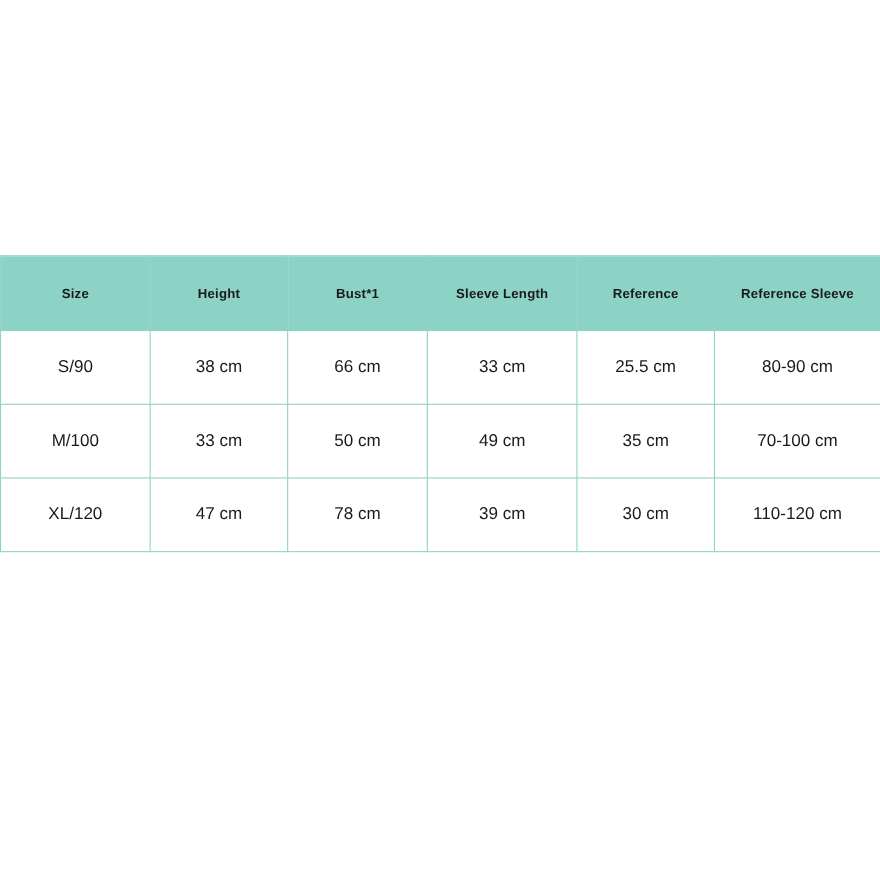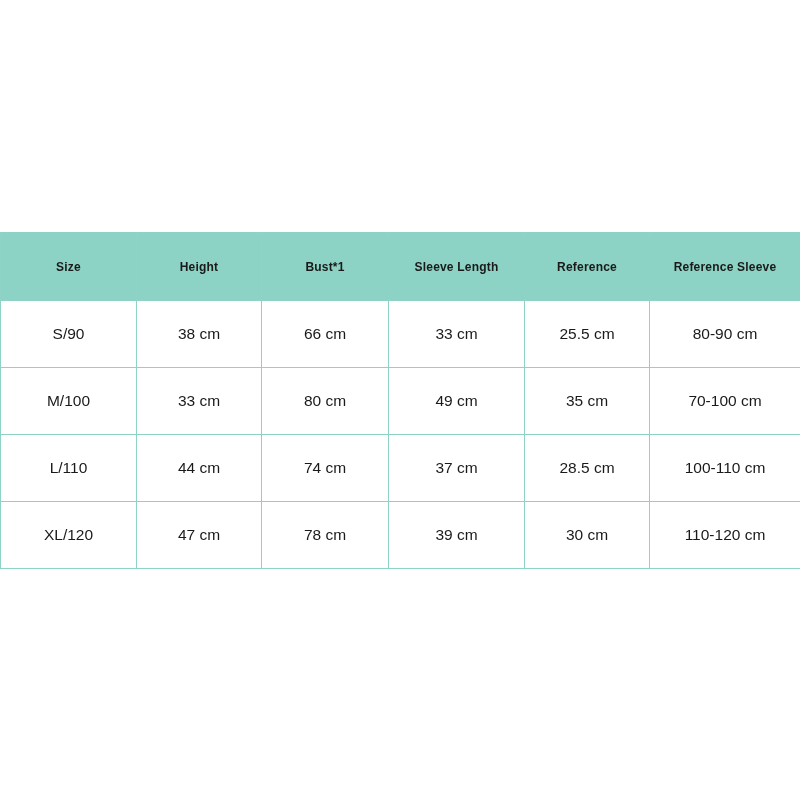--- a/index.html
+++ b/index.html
@@ -89,32 +89,24 @@
           <td>S/90</td>
           <td>38 cm</td>
           <td>66 cm</td>
           <td>33 cm</td>
           <td>25.5 cm</td>
           <td>80-90 cm</td>
         </tr>
         <tr>
           <td>M/100</td>
           <td>33 cm</td>
-          <td>80 cm</td>
+          <td>50 cm</td>
           <td>49 cm</td>
           <td>35 cm</td>
           <td>70-100 cm</td>
-        </tr>
-        <tr>
-          <td>L/110</td>
-          <td>44 cm</td>
-          <td>74 cm</td>
-          <td>37 cm</td>
-          <td>28.5 cm</td>
-          <td>100-110 cm</td>
         </tr>
         <tr>
           <td>XL/120</td>
           <td>47 cm</td>
           <td>78 cm</td>
           <td>39 cm</td>
           <td>30 cm</td>
           <td>110-120 cm</td>
         </tr>
       </tbody>

